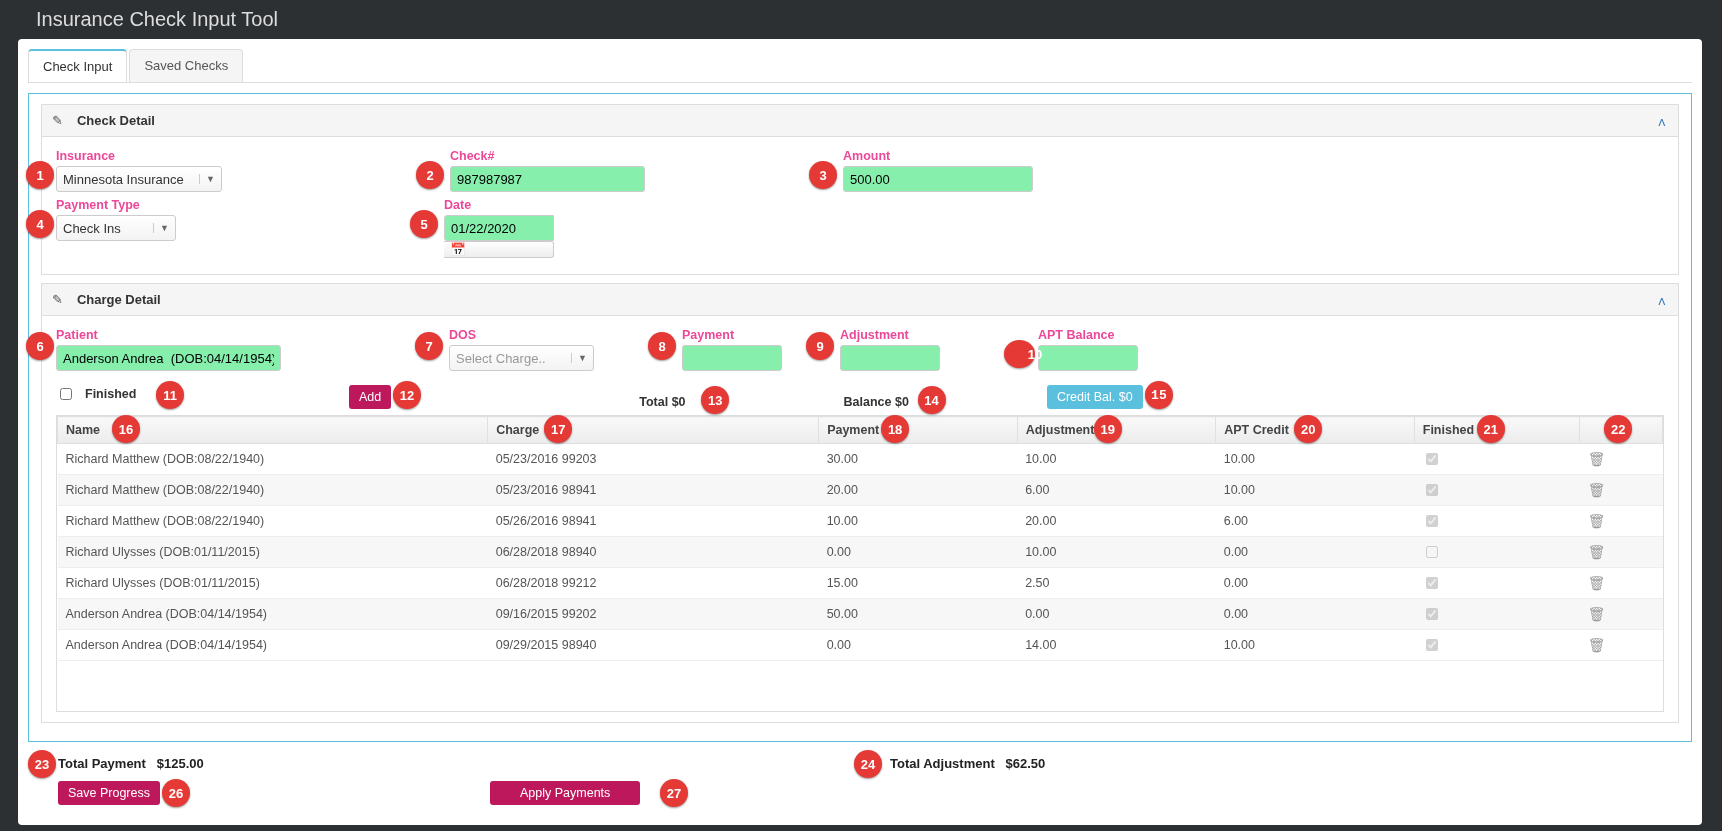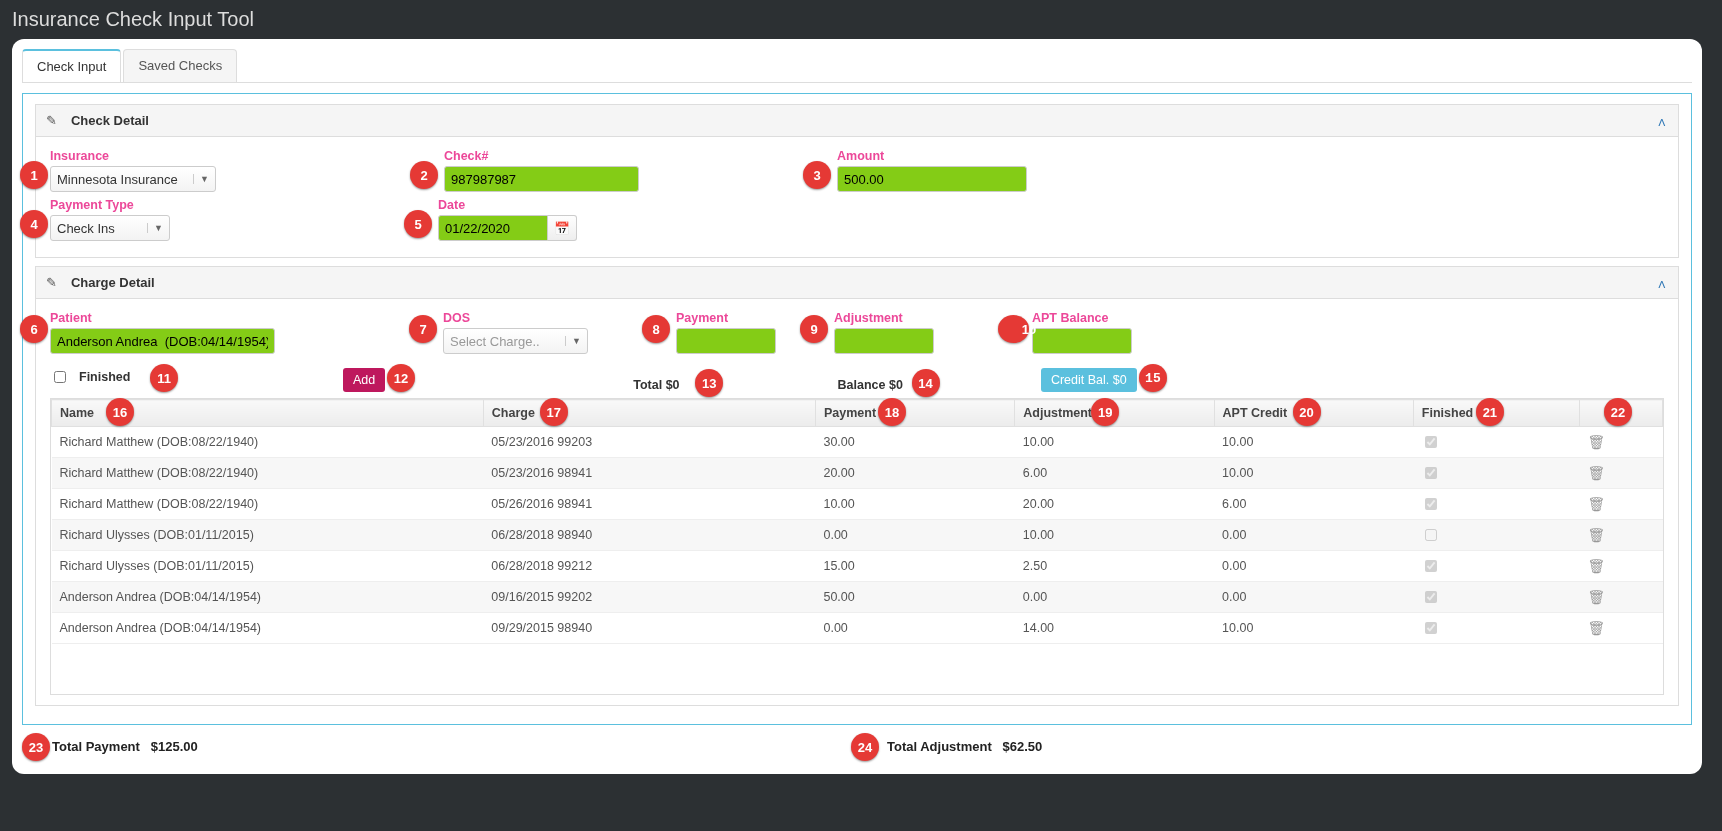--- a/index.html
+++ b/index.html
@@ -6,27 +6,27 @@
   body {
     margin: 0;
     font-family: "Helvetica Neue", Helvetica, Arial, sans-serif;
     font-size: 13px;
     color: #333;
     background: #2c3033;
   }
   .window-title {
     color: #ddd;
     font-size: 20px;
-    padding: 8px 12px;
+    padding: 8px 36px;
   }
   .outer-frame {
     background: #fff;
-    margin: 0 20px 20px 12px;
+    margin: 0 20px 20px 18px;
     padding: 10px 10px 20px 10px;
-    border-radius: 12px;
+    border-radius: 4px;
   }
   .tabs {
     display: flex;
     border-bottom: 1px solid #ddd;
     margin-bottom: 10px;
   }
   .tab {
     padding: 8px 14px;
     border: 1px solid transparent;
     border-bottom: none;
@@ -96,38 +96,38 @@
     font-weight: 600;
     font-size: 12.5px;
     color: #ec4899;
   }
   input[type="text"], .select {
     border: 1px solid #ccc;
     border-radius: 3px;
     padding: 4px 6px;
     font-size: 13px;
     height: 26px;
-    background: #84cc16;
+    background: #86efac;
   }
   .select {
     display: inline-flex;
     align-items: center;
     justify-content: space-between;
     cursor: pointer;
     background: linear-gradient(#fff,#f3f3f3);
     min-width: 120px;
   }
   .select .caret {
     border-left: 1px solid #ccc;
     padding-left: 6px;
     margin-left: 6px;
     color: #666;
     font-size: 9px;
   }
-  .date-group { display:flex; }
+  .date-group { display:flex;flex-direction:column; }
   .date-group input { border-radius: 3px 0 0 3px; width: 110px;}
   .date-addon {
     border:1px solid #ccc;
     border-left:none;
     border-radius:0 3px 3px 0;
     background:linear-gradient(#fefefe,#eee);
     padding: 0 6px;
     display:flex;align-items:center;
     font-size:13px;color:#555;
   }
@@ -298,21 +298,21 @@
           <div class="marker" style="left:-34px;top:4px;">8</div>
           <label>Payment</label>
           <input type="text" style="width: 100px;">
         </div>
         <div class="form-group rel" style="margin-left:40px;">
           <div class="marker" style="left:-34px;top:4px;">9</div>
           <label>Adjustment</label>
           <input type="text" style="width: 100px;">
         </div>
         <div class="form-group rel" style="margin-left:80px;">
-          <div class="marker" style="left:-34px;top:4px;padding-left:31px;">10</div>
+          <div class="marker" style="left:-34px;top:12px;padding-left:31px;">10</div>
           <label>APT Balance</label>
           <input type="text" style="width: 100px;">
         </div>
       </div>
 
       <div class="charge-row" style="margin-top:8px;">
         <div class="sub-row rel" style="width:225px;">
           <input type="checkbox" class="cb" style="">
           <span class="muted">Finished</span>
           <div class="marker" style="left:100px;top:-4px;">11</div>
@@ -445,14 +445,25 @@
       <strong>Total Payment</strong>
       &nbsp;&nbsp;<strong>$125.00</strong>
     </div>
     <div class="block rel">
       <div class="marker" style="left:-36px;top:-6px;">24</div>
       <strong>Total Adjustment</strong>
       &nbsp;&nbsp;<strong>$62.50</strong>
     </div>
   </div>
 
+  <div class="buttons-row">
+    <div class="block rel">
+      <button class="btn btn-blue">Save Progress</button>
+      <div class="marker" style="left:104px;top:-2px;">26</div>
+    </div>
+    <div class="block rel" style="margin-left:280px;">
+      <button class="btn btn-blue btn-wide">Apply Payments</button>
+      <div class="marker" style="left:170px;top:-2px;">27</div>
+    </div>
+    <div class="block"></div>
+  </div>
 
 </div>
 
 </body></html>

